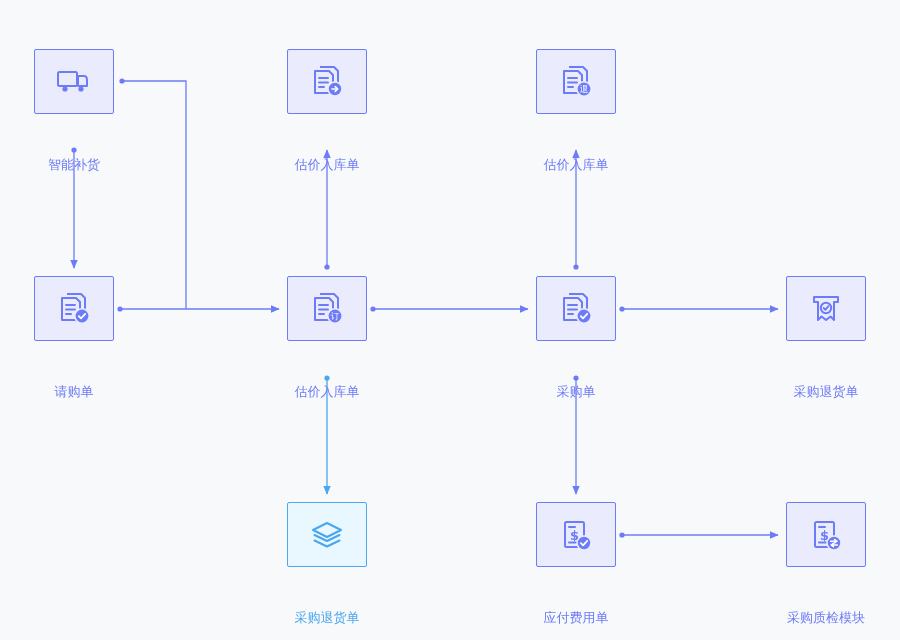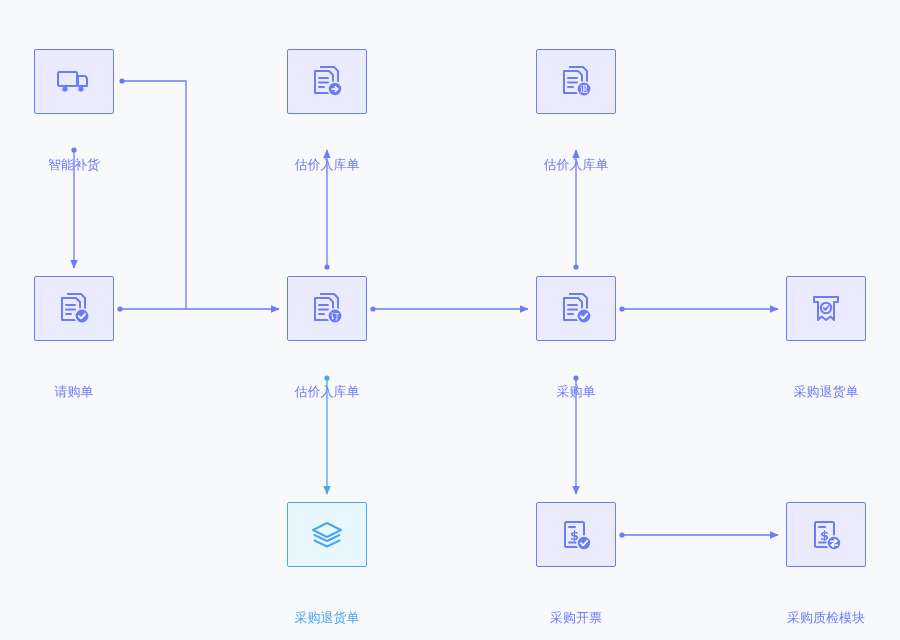--- a/index.html
+++ b/index.html
@@ -220,21 +220,21 @@
     <div class="box">
       <svg class="icon" width="32" height="34" viewBox="0 0 32 34">
         <rect x="5" y="4" width="19" height="25" rx="1.5" fill="none" stroke="#6c7bf7" stroke-width="2"></rect>
         <line x1="9" y1="9" x2="15" y2="9" stroke="#6c7bf7" stroke-width="2" stroke-linecap="round"></line>
         <line x1="9" y1="24.5" x2="20" y2="24.5" stroke="#6c7bf7" stroke-width="2" stroke-linecap="round"></line>
         <text x="14.5" y="21.5" font-size="13" font-weight="bold" fill="#6c7bf7" text-anchor="middle" font-family="'DejaVu Sans',sans-serif">$</text>
         <circle cx="24" cy="25" r="7" fill="#6c7bf7" stroke="#eaecfd" stroke-width="1.6"></circle>
         <path d="M20.9,25.1 L23.1,27.3 L27.2,22.8" fill="none" stroke="#fff" stroke-width="1.8" stroke-linecap="round" stroke-linejoin="round"></path>
       </svg>
     </div>
-    <div class="label">采购开票</div>
+    <div class="label">应付费用单</div>
   </div>
 
   <div class="node" style="left:786px;top:502px;">
     <div class="box">
       <svg class="icon" width="32" height="34" viewBox="0 0 32 34">
         <rect x="5" y="4" width="19" height="25" rx="1.5" fill="none" stroke="#6c7bf7" stroke-width="2"></rect>
         <line x1="9" y1="9" x2="15" y2="9" stroke="#6c7bf7" stroke-width="2" stroke-linecap="round"></line>
         <line x1="9" y1="24.5" x2="20" y2="24.5" stroke="#6c7bf7" stroke-width="2" stroke-linecap="round"></line>
         <text x="14.5" y="21.5" font-size="13" font-weight="bold" fill="#6c7bf7" text-anchor="middle" font-family="'DejaVu Sans',sans-serif">$</text>
         <circle cx="24" cy="25" r="7" fill="#6c7bf7" stroke="#eaecfd" stroke-width="1.6"></circle>

